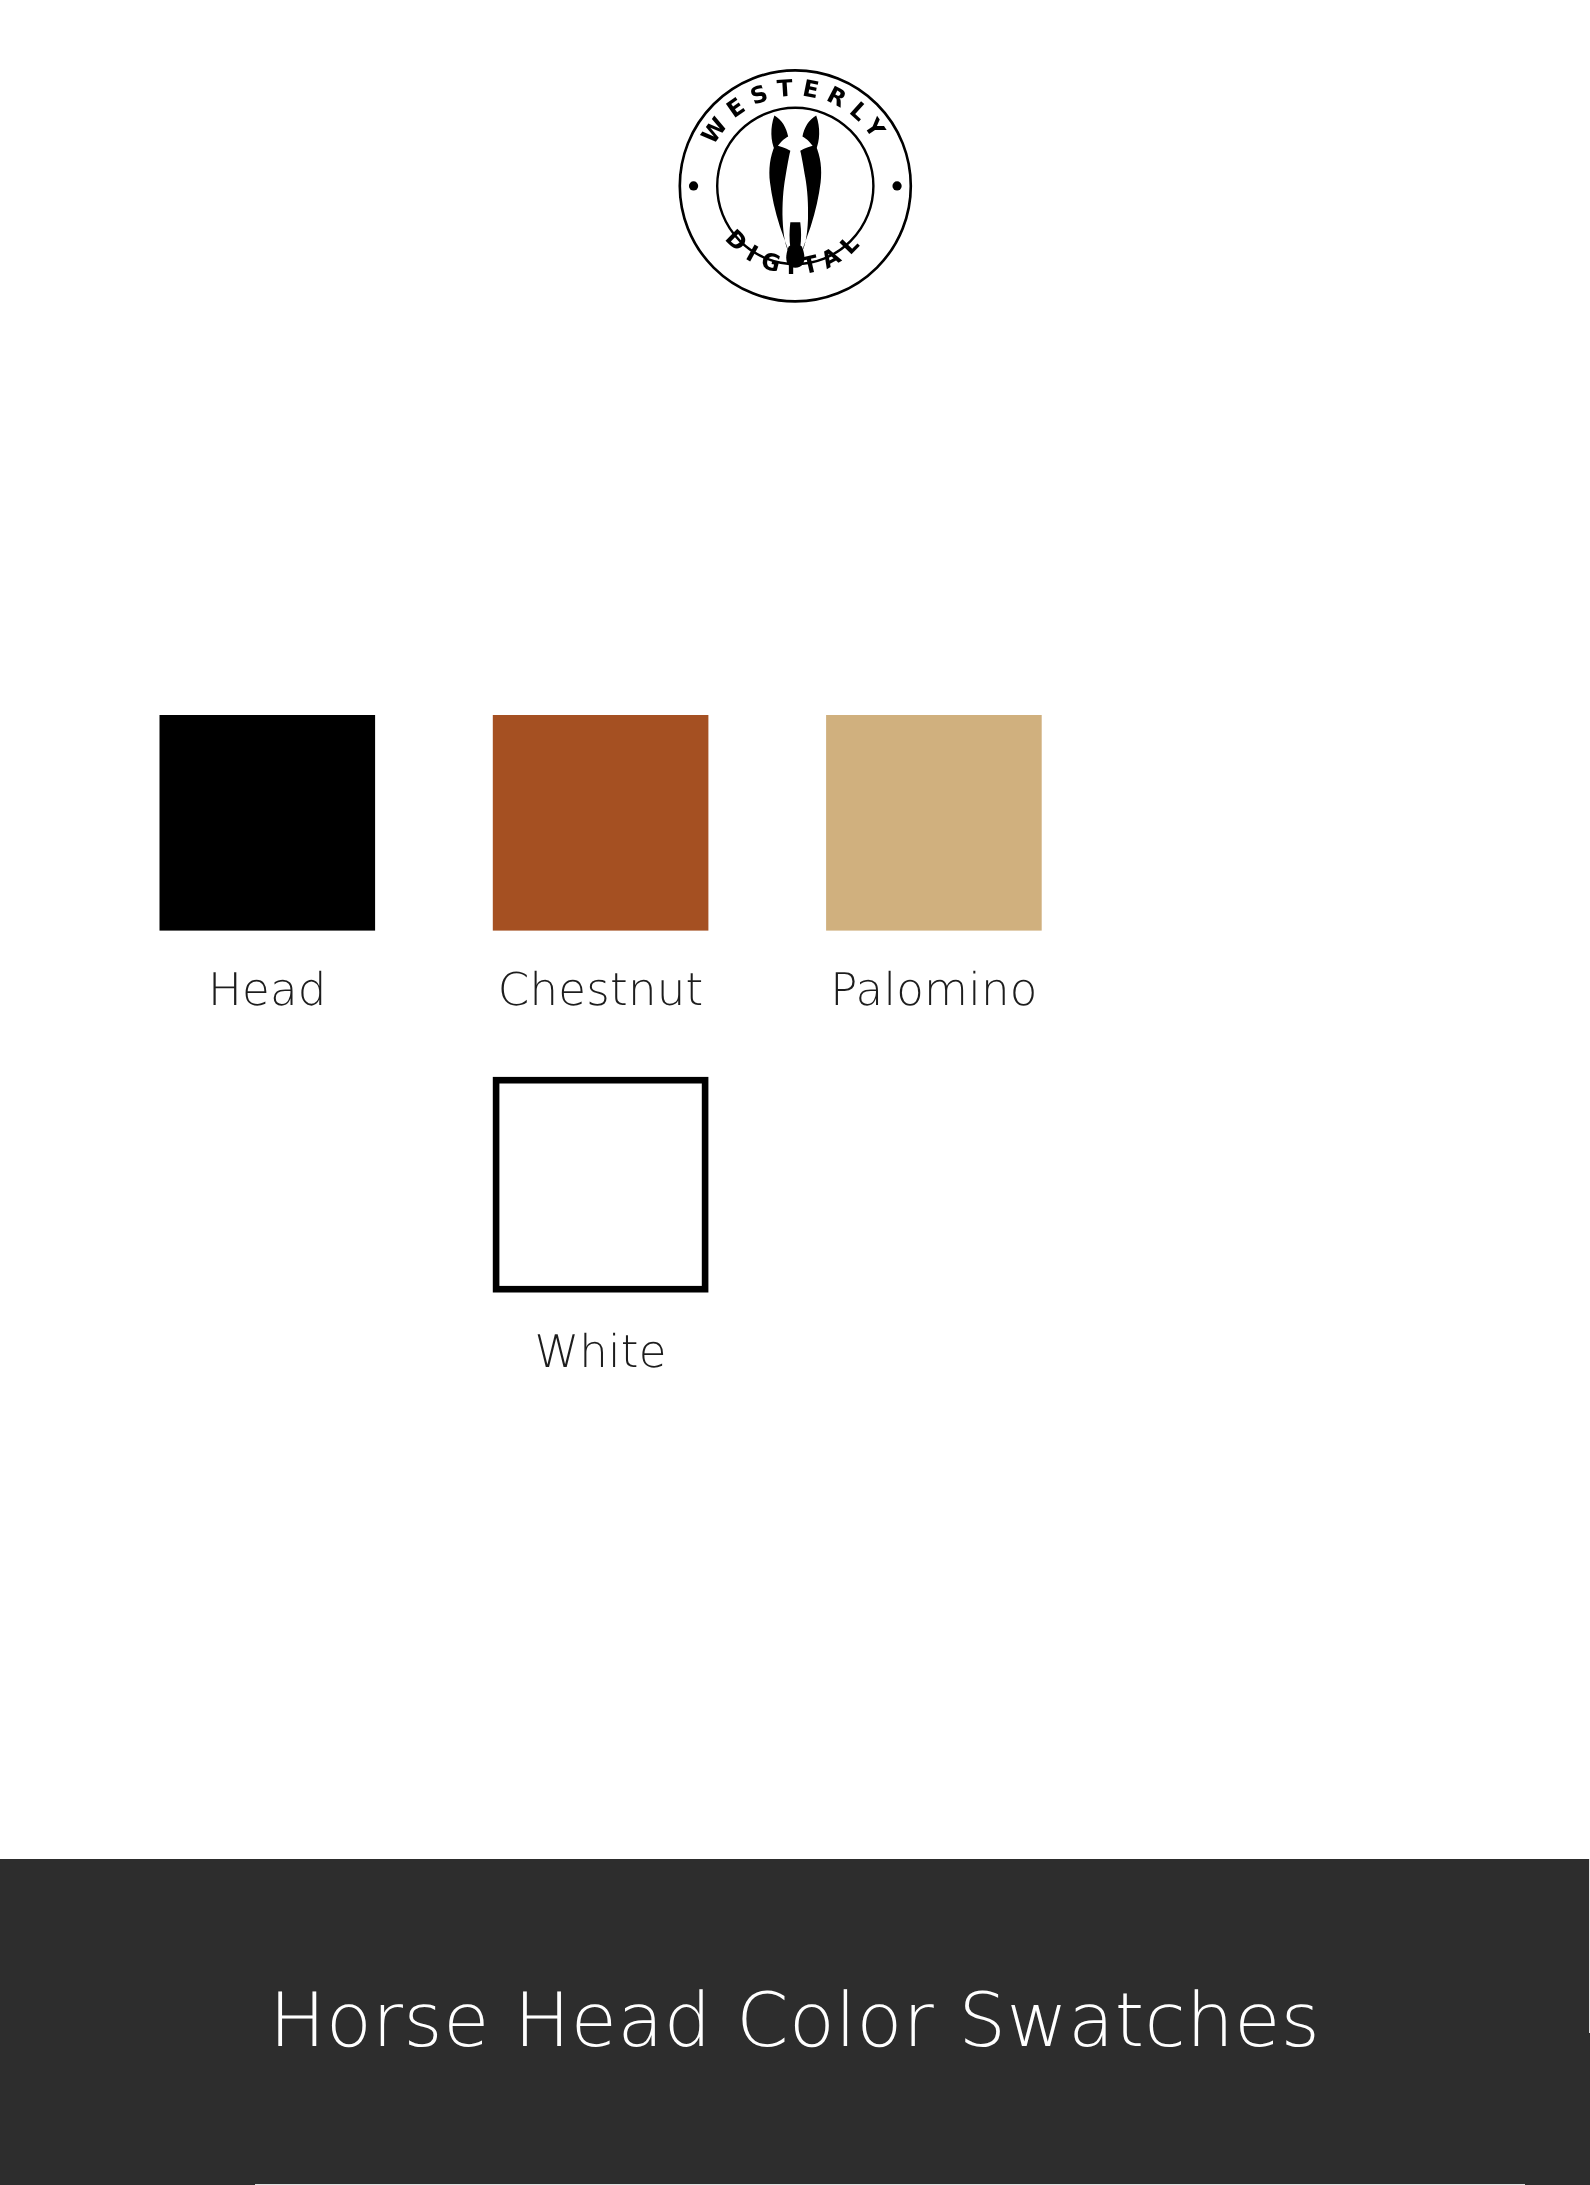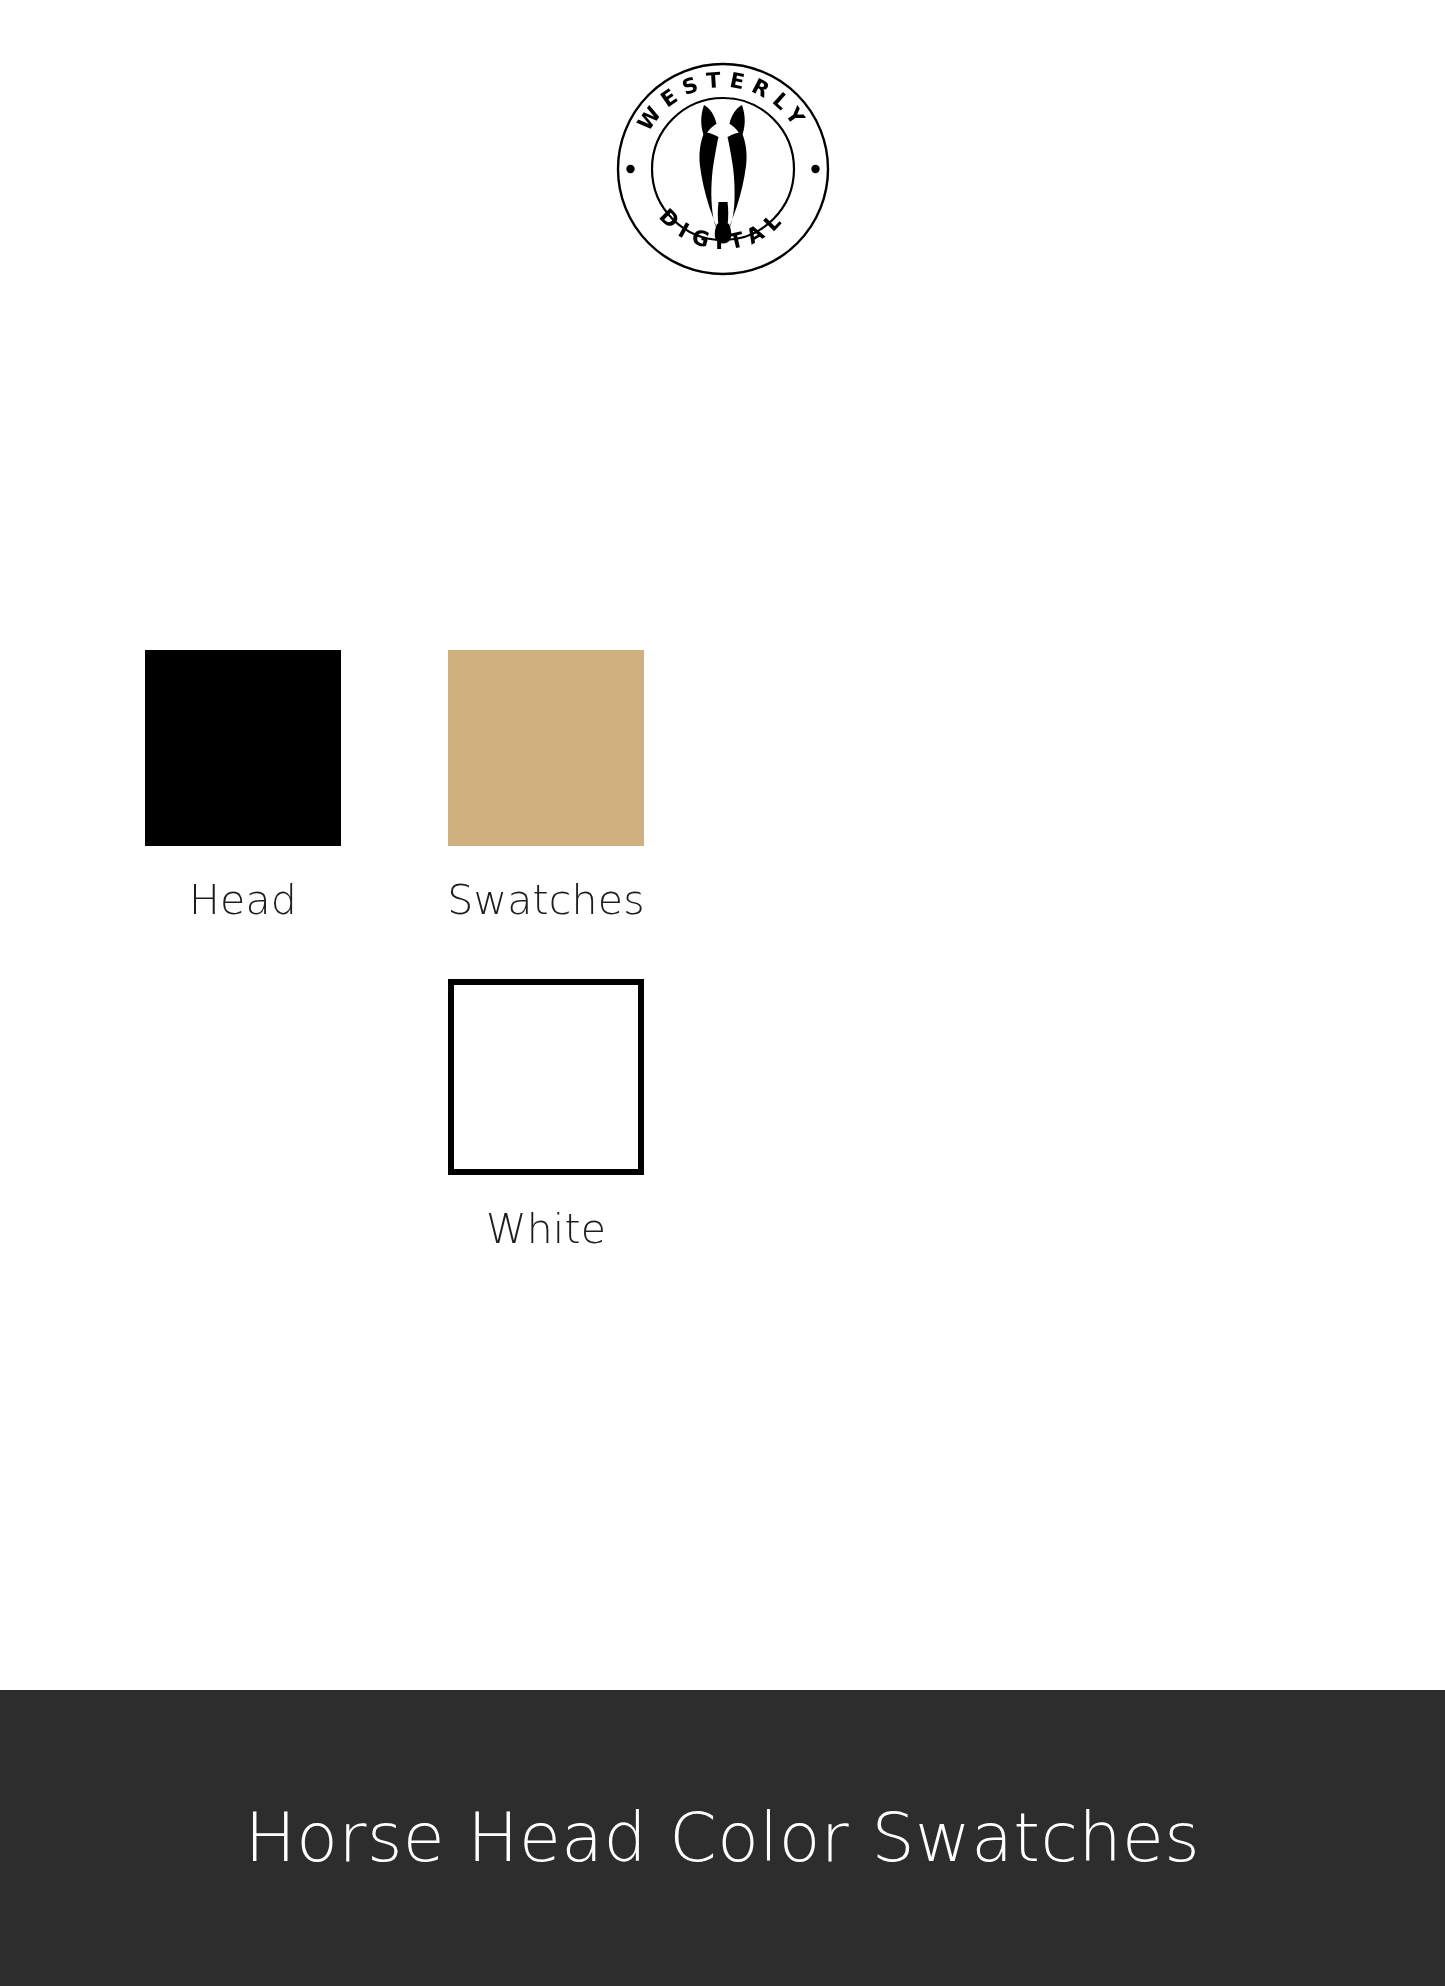--- a/index.html
+++ b/index.html
@@ -153,22 +153,26 @@
   </div>
 
   <div class="swatch-area">
 
     <div class="swatch-row row-1">
       <div class="swatch-cell">
         <span class="swatch-chip" style="background-color: rgb(0, 0, 0);"></span>
         <span class="swatch-label">Head</span>
       </div>
       <div class="swatch-cell">
+        <span class="swatch-chip" style="background-color: rgb(165, 80, 34);"></span>
+        <span class="swatch-label">Chestnut</span>
+      </div>
+      <div class="swatch-cell">
         <span class="swatch-chip" style="background-color: rgb(208, 176, 126);"></span>
-        <span class="swatch-label">Swatches</span>
+        <span class="swatch-label">Palomino</span>
       </div>
     </div>
 
     <div class="swatch-row row-2">
       <div class="swatch-cell">
         <span class="swatch-chip outlined" style="background-color: rgb(255, 255, 255); border-color: rgb(0, 0, 0);"></span>
         <span class="swatch-label">White</span>
       </div>
     </div>
 

